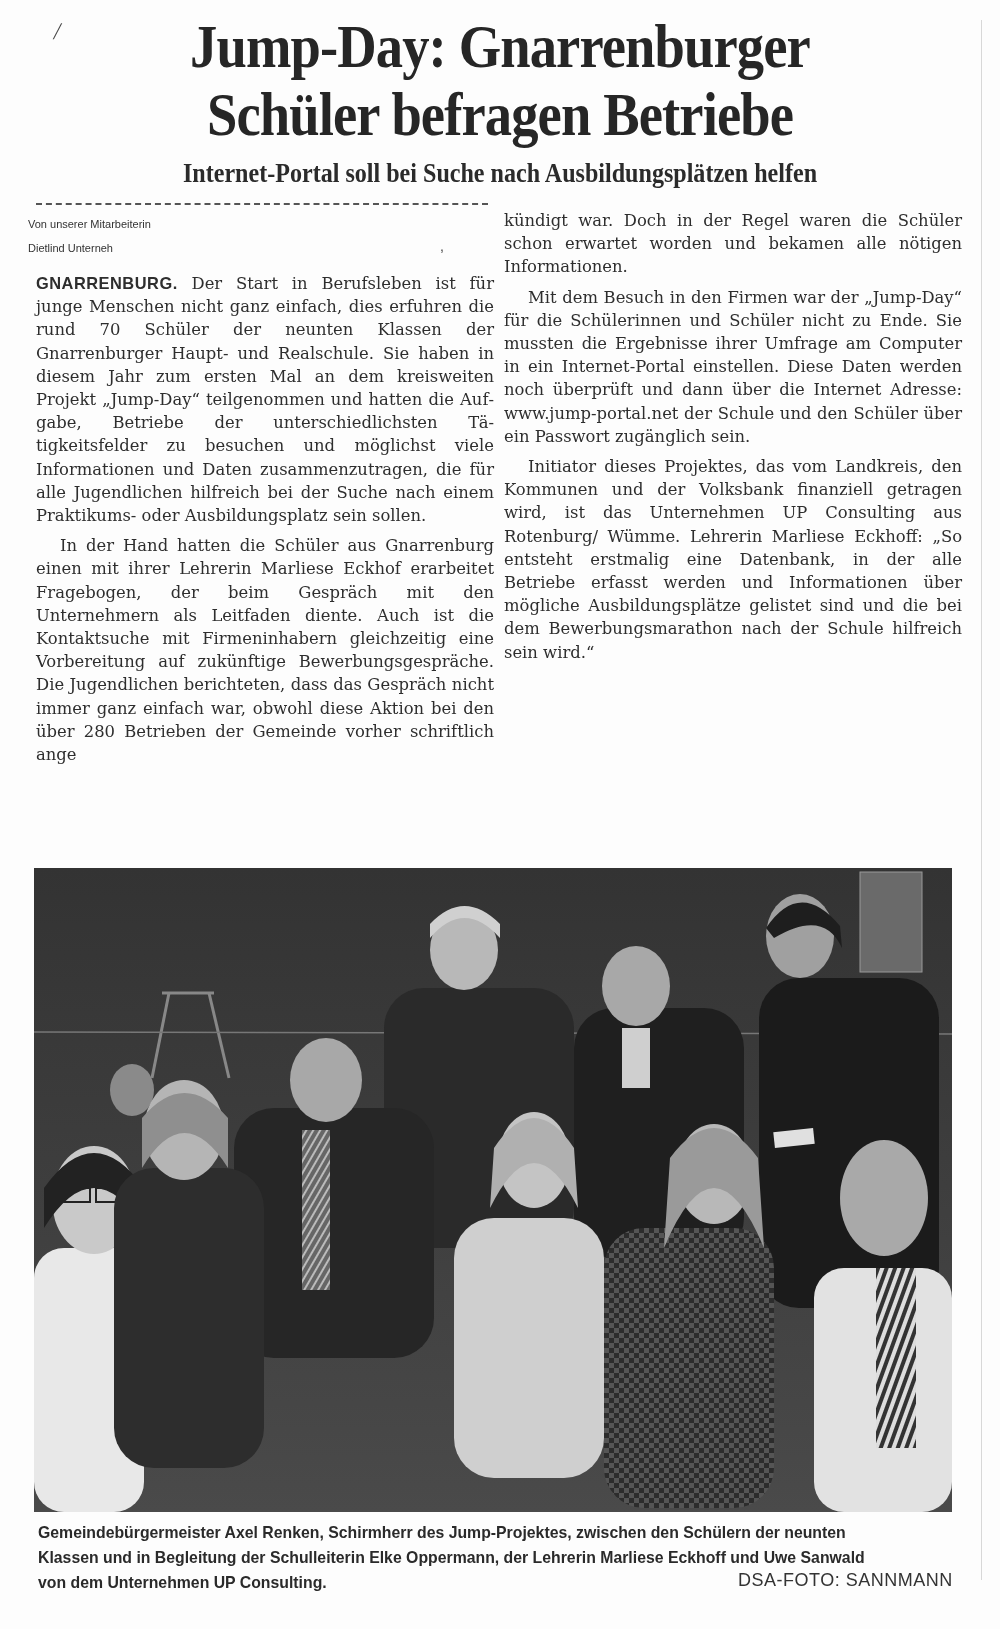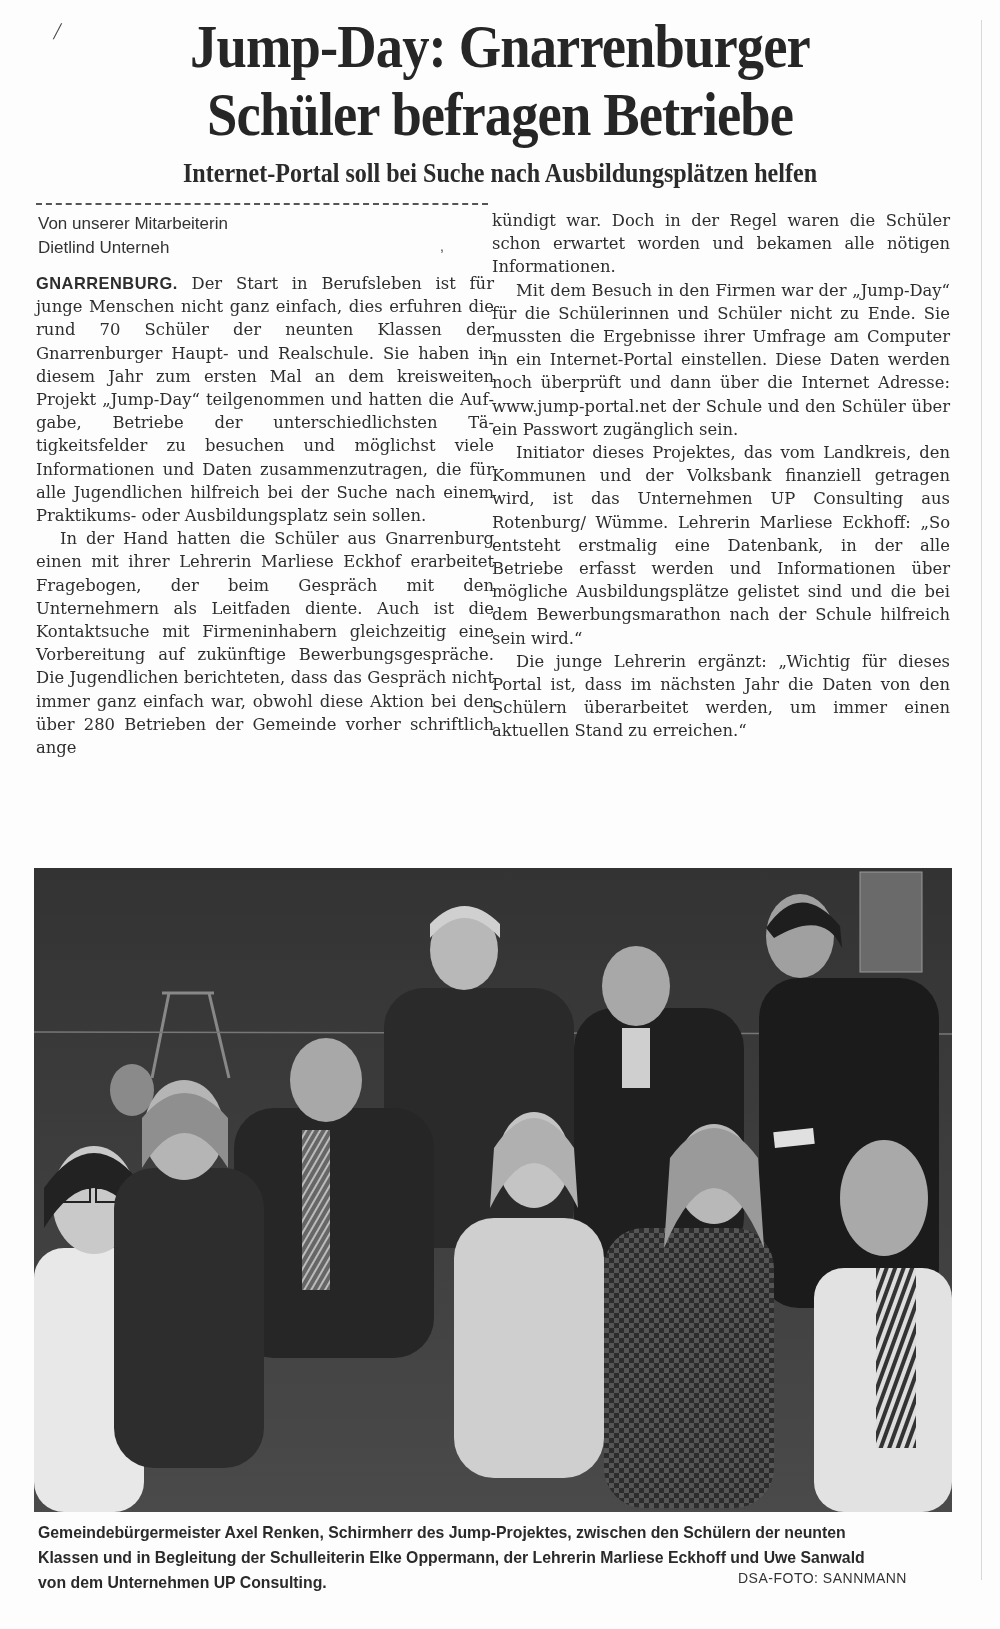--- a/index.html
+++ b/index.html
@@ -7,35 +7,35 @@
   .page { position: absolute; left: 0; top: 0; width: 1000px; height: 1629px; background: #fdfdfd; }
   .edge-rule { position: absolute; left: 981px; top: 20px; width: 1px; height: 1560px; background: #d8d8d8; }
   .tick-mark { position: absolute; left: 54px; top: 18px; font: 24px "Liberation Serif", serif; color: #444; transform: skewX(-10deg); }
   .headline { position: absolute; left: 40px; top: 12px; width: 920px; text-align: center;
     font-family: "Liberation Serif", serif; font-weight: bold; font-size: 62px; line-height: 68px;
     color: #262626; letter-spacing: -1px; transform: scaleX(0.88); transform-origin: center top; }
   .subhead { position: absolute; left: 40px; top: 156px; width: 920px; text-align: center;
     font-family: "Liberation Serif", serif; font-weight: bold; font-size: 28px; line-height: 34px;
     color: #2b2b2b; transform: scaleX(0.86); transform-origin: center top; }
   .dash-rule { position: absolute; left: 36px; top: 203px; width: 452px; height: 0; border-top: 2px dashed #555; }
-  .byline { position: absolute; left: 38px; top: 212px; font-family: "Liberation Sans", sans-serif; font-size: 17px; line-height: 24px; color: #333; }
+  .byline { position: absolute; left: 28px; top: 212px; font-family: "Liberation Sans", sans-serif; font-size: 11px; line-height: 24px; color: #333; }
   .byline-comma { position: absolute; left: 440px; top: 238px; font: 14px "Liberation Sans", sans-serif; color: #444; }
   .col { position: absolute; width: 458px; font-family: "DejaVu Serif", serif; font-size: 16.4px; line-height: 23.2px;
     color: #2e2e2e; text-align: justify; hyphens: manual; }
   .col p { margin: 0; }
-  .col p.indent { text-indent: 24px; }
+  .col p.indent { text-indent: 24px; margin-top: 7px; }
   .col-left { left: 36px; top: 272px; }
-  .col-right { left: 492px; top: 209px; }
+  .col-right { left: 504px; top: 209px; }
   .dateline { font-family: Liberation Sans, sans-serif; font-weight: bold; letter-spacing: 0.5px; }
   .photo { position: absolute; left: 34px; top: 868px; width: 918px; height: 644px; overflow: hidden;
     background: #3a3a3a; }
   .photo svg { display: block; }
   .caption { position: absolute; left: 38px; top: 1520px; width: 910px; font-family: "Liberation Sans", sans-serif;
     font-weight: bold; font-size: 17px; line-height: 25px; color: #2a2a2a; transform: scaleX(0.93); transform-origin: left top; }
-  .credit { position: absolute; left: 738px; top: 1570px; font-family: "Liberation Sans", sans-serif; font-size: 14px;
+  .credit { position: absolute; left: 738px; top: 1570px; font-family: "Liberation Sans", sans-serif; font-size: 18px;
     letter-spacing: 0.5px; color: #333; }
 </style>
 </head>
 <body>
 
 <div class="page">
   <div class="edge-rule"></div>
   <div class="tick-mark">/</div>
 
   <h1 class="headline" style="margin:0;">
@@ -55,21 +55,20 @@
 
   <div class="col col-left">
     <p><span class="dateline">GNARRENBURG.</span> <span>Der Start in Berufsleben ist für junge Menschen nicht ganz einfach, dies erfuhren die rund 70 Schüler der neunten Klassen der Gnarrenburger Haupt- und Re­alschule. Sie haben in diesem Jahr zum ers­ten Mal an dem kreisweiten Projekt „Jump-Day“ teilgenommen und hatten die Auf­gabe, Betriebe der unterschiedlichsten Tä­tigkeitsfelder zu besuchen und möglichst viele Informationen und Daten zusammen­zutragen, die für alle Jugendlichen hilfreich bei der Suche nach einem Praktikums- oder Ausbildungsplatz sein sollen.</span></p>
     <p class="indent">In der Hand hatten die Schüler aus Gnar­renburg einen mit ihrer Lehrerin Marliese Eckhof erarbeitet Fragebogen, der beim Ge­spräch mit den Unternehmern als Leitfaden diente. Auch ist die Kontaktsuche mit Fir­meninhabern gleichzeitig eine Vorberei­tung auf zukünftige Bewerbungsgespräche. Die Jugendlichen berichteten, dass das Ge­spräch nicht immer ganz einfach war, ob­wohl diese Aktion bei den über 280 Betrie­ben der Gemeinde vorher schriftlich ange­</p>
   </div>
 
   <div class="col col-right">
     <p>kündigt war. Doch in der Regel waren die Schüler schon erwartet worden und beka­men alle nötigen Informationen.</p>
     <p class="indent">Mit dem Besuch in den Firmen war der „Jump-Day“ für die Schülerinnen und Schü­ler nicht zu Ende. Sie mussten die Ergeb­nisse ihrer Umfrage am Computer in ein In­ternet-Portal einstellen. Diese Daten wer­den noch überprüft und dann über die Inter­net Adresse: www.jump-portal.net der Schule und den Schüler über ein Passwort zugänglich sein.</p>
     <p class="indent">Initiator dieses Projektes, das vom Land­kreis, den Kommunen und der Volksbank fi­nanziell getragen wird, ist das Unterneh­men UP Consulting aus Rotenburg/ Wümme. Lehrerin Marliese Eckhoff: „So ent­steht erstmalig eine Datenbank, in der alle Betriebe erfasst werden und Informationen über mögliche Ausbildungsplätze gelistet sind und die bei dem Bewerbungsmarathon nach der Schule hilfreich sein wird.“</p>
-    <p class="indent">Die junge Lehrerin ergänzt: „Wichtig für dieses Portal ist, dass im nächsten Jahr die Daten von den Schülern überarbeitet wer­den, um immer einen aktuellen Stand zu er­reichen.“</p>
   </div>
 
   <div class="photo" title="Group photo: students of the ninth grade seated in front, adults standing behind them in a classroom">
     <svg width="918" height="644" viewBox="0 0 918 644" xmlns="http://www.w3.org/2000/svg">
       <defs>
         <linearGradient id="bg" x1="0" y1="0" x2="0" y2="1">
           <stop offset="0" stop-color="#333"></stop>
           <stop offset="0.45" stop-color="#3d3d3d"></stop>
           <stop offset="1" stop-color="#4a4a4a"></stop>
         </linearGradient>

